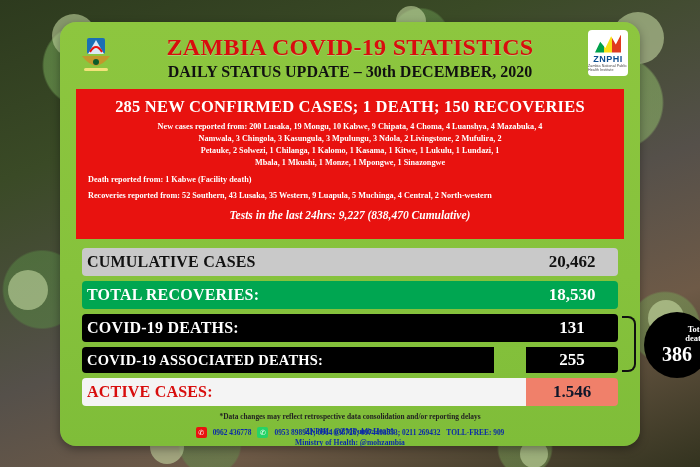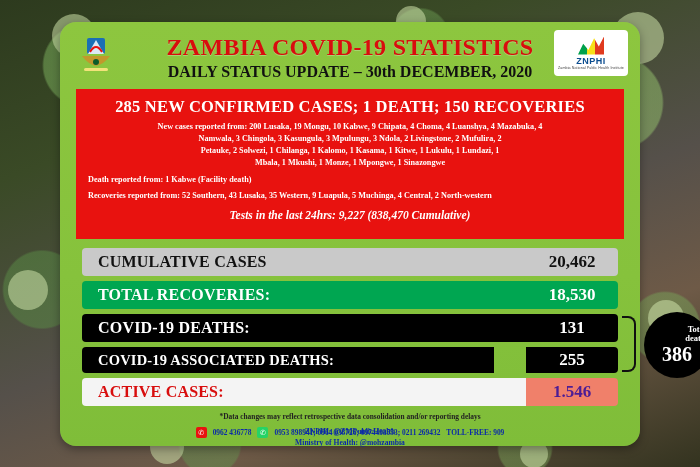--- a/index.html
+++ b/index.html
@@ -36,21 +36,21 @@
     background:linear-gradient(180deg,#8dc63f 0%, #86c23c 60%, #7fbd39 100%);
     border-radius:16px;
     box-shadow:0 3px 10px rgba(0,0,0,0.35);
     padding:0;
   }
   .coat{
     position:absolute;left:14px;top:10px;width:44px;height:44px;
   }
   .coat svg{display:block;}
   .znphi{
-    position:absolute;right:12px;top:8px;width:74px;height:46px;
+    position:absolute;right:12px;top:8px;width:40px;height:46px;
     background:#ffffff;border-radius:4px;
     display:flex;flex-direction:column;align-items:center;justify-content:center;
   }
   .znphi .mark{
     width:26px;height:18px;
     background:
       linear-gradient(90deg,#00a14b 0 33%, #f7e017 33% 66%, #e03a1e 66% 100%);
     clip-path:polygon(0 100%,20% 40%,40% 75%,62% 10%,80% 55%,100% 0,100% 100%);
   }
   .znphi .zt{font-family:"Liberation Sans",sans-serif;font-size:9px;font-weight:bold;color:#0b4d8f;letter-spacing:.5px;margin-top:1px;}
@@ -84,38 +84,38 @@
   .tests{
     text-align:center;margin-top:7px;font-size:11.5px;font-weight:bold;font-style:italic;color:#fff;
   }
 
   .rows{margin:9px 22px 0 22px;}
   .row{
     display:flex;align-items:stretch;height:28px;margin-bottom:5px;
     border-radius:4px;overflow:hidden;
   }
   .row .lbl{
-    flex:1;display:flex;align-items:center;padding-left:16px;
+    flex:1;display:flex;align-items:center;padding-left:5px;
     font-size:16px;font-weight:bold;letter-spacing:.2px;
   }
   .row .val{
     width:92px;display:flex;align-items:center;justify-content:center;
     font-size:17px;font-weight:bold;
   }
   .row-cumulative .lbl{background:#c9c9c9;color:#111;}
   .row-cumulative .val{background:#c9c9c9;color:#111;}
   .row-recoveries .lbl{background:#00a651;color:#fff;}
   .row-recoveries .val{background:#00a651;color:#fff;}
   .row-deaths .lbl{background:#000;color:#fff;text-align:right;}
   .row-deaths .val{background:#000;color:#fff;}
   .row-assoc{height:26px;gap:32px;}
   .row-assoc .lbl{background:#000;color:#fff;font-size:14.5px;}
   .row-assoc .val{background:#000;color:#fff;}
   .row-active .lbl{background:#f4f4f4;color:#d80d0d;}
-  .row-active .val{background:#f0806a;color:#4c1d95;}
+  .row-active .val{background:#f0806a;color:#0f172a;}
 
   .deaths-wrap{position:relative;}
   .brace{
     position:absolute;right:-18px;top:2px;width:12px;height:52px;
     border:2px solid #111;border-left:none;border-radius:0 8px 8px 0;
   }
   .totaldeaths{
     position:absolute;right:-92px;top:-2px;width:66px;height:66px;border-radius:50%;
     background:#000;color:#fff;display:flex;flex-direction:column;
     align-items:center;justify-content:center;line-height:1.05;

